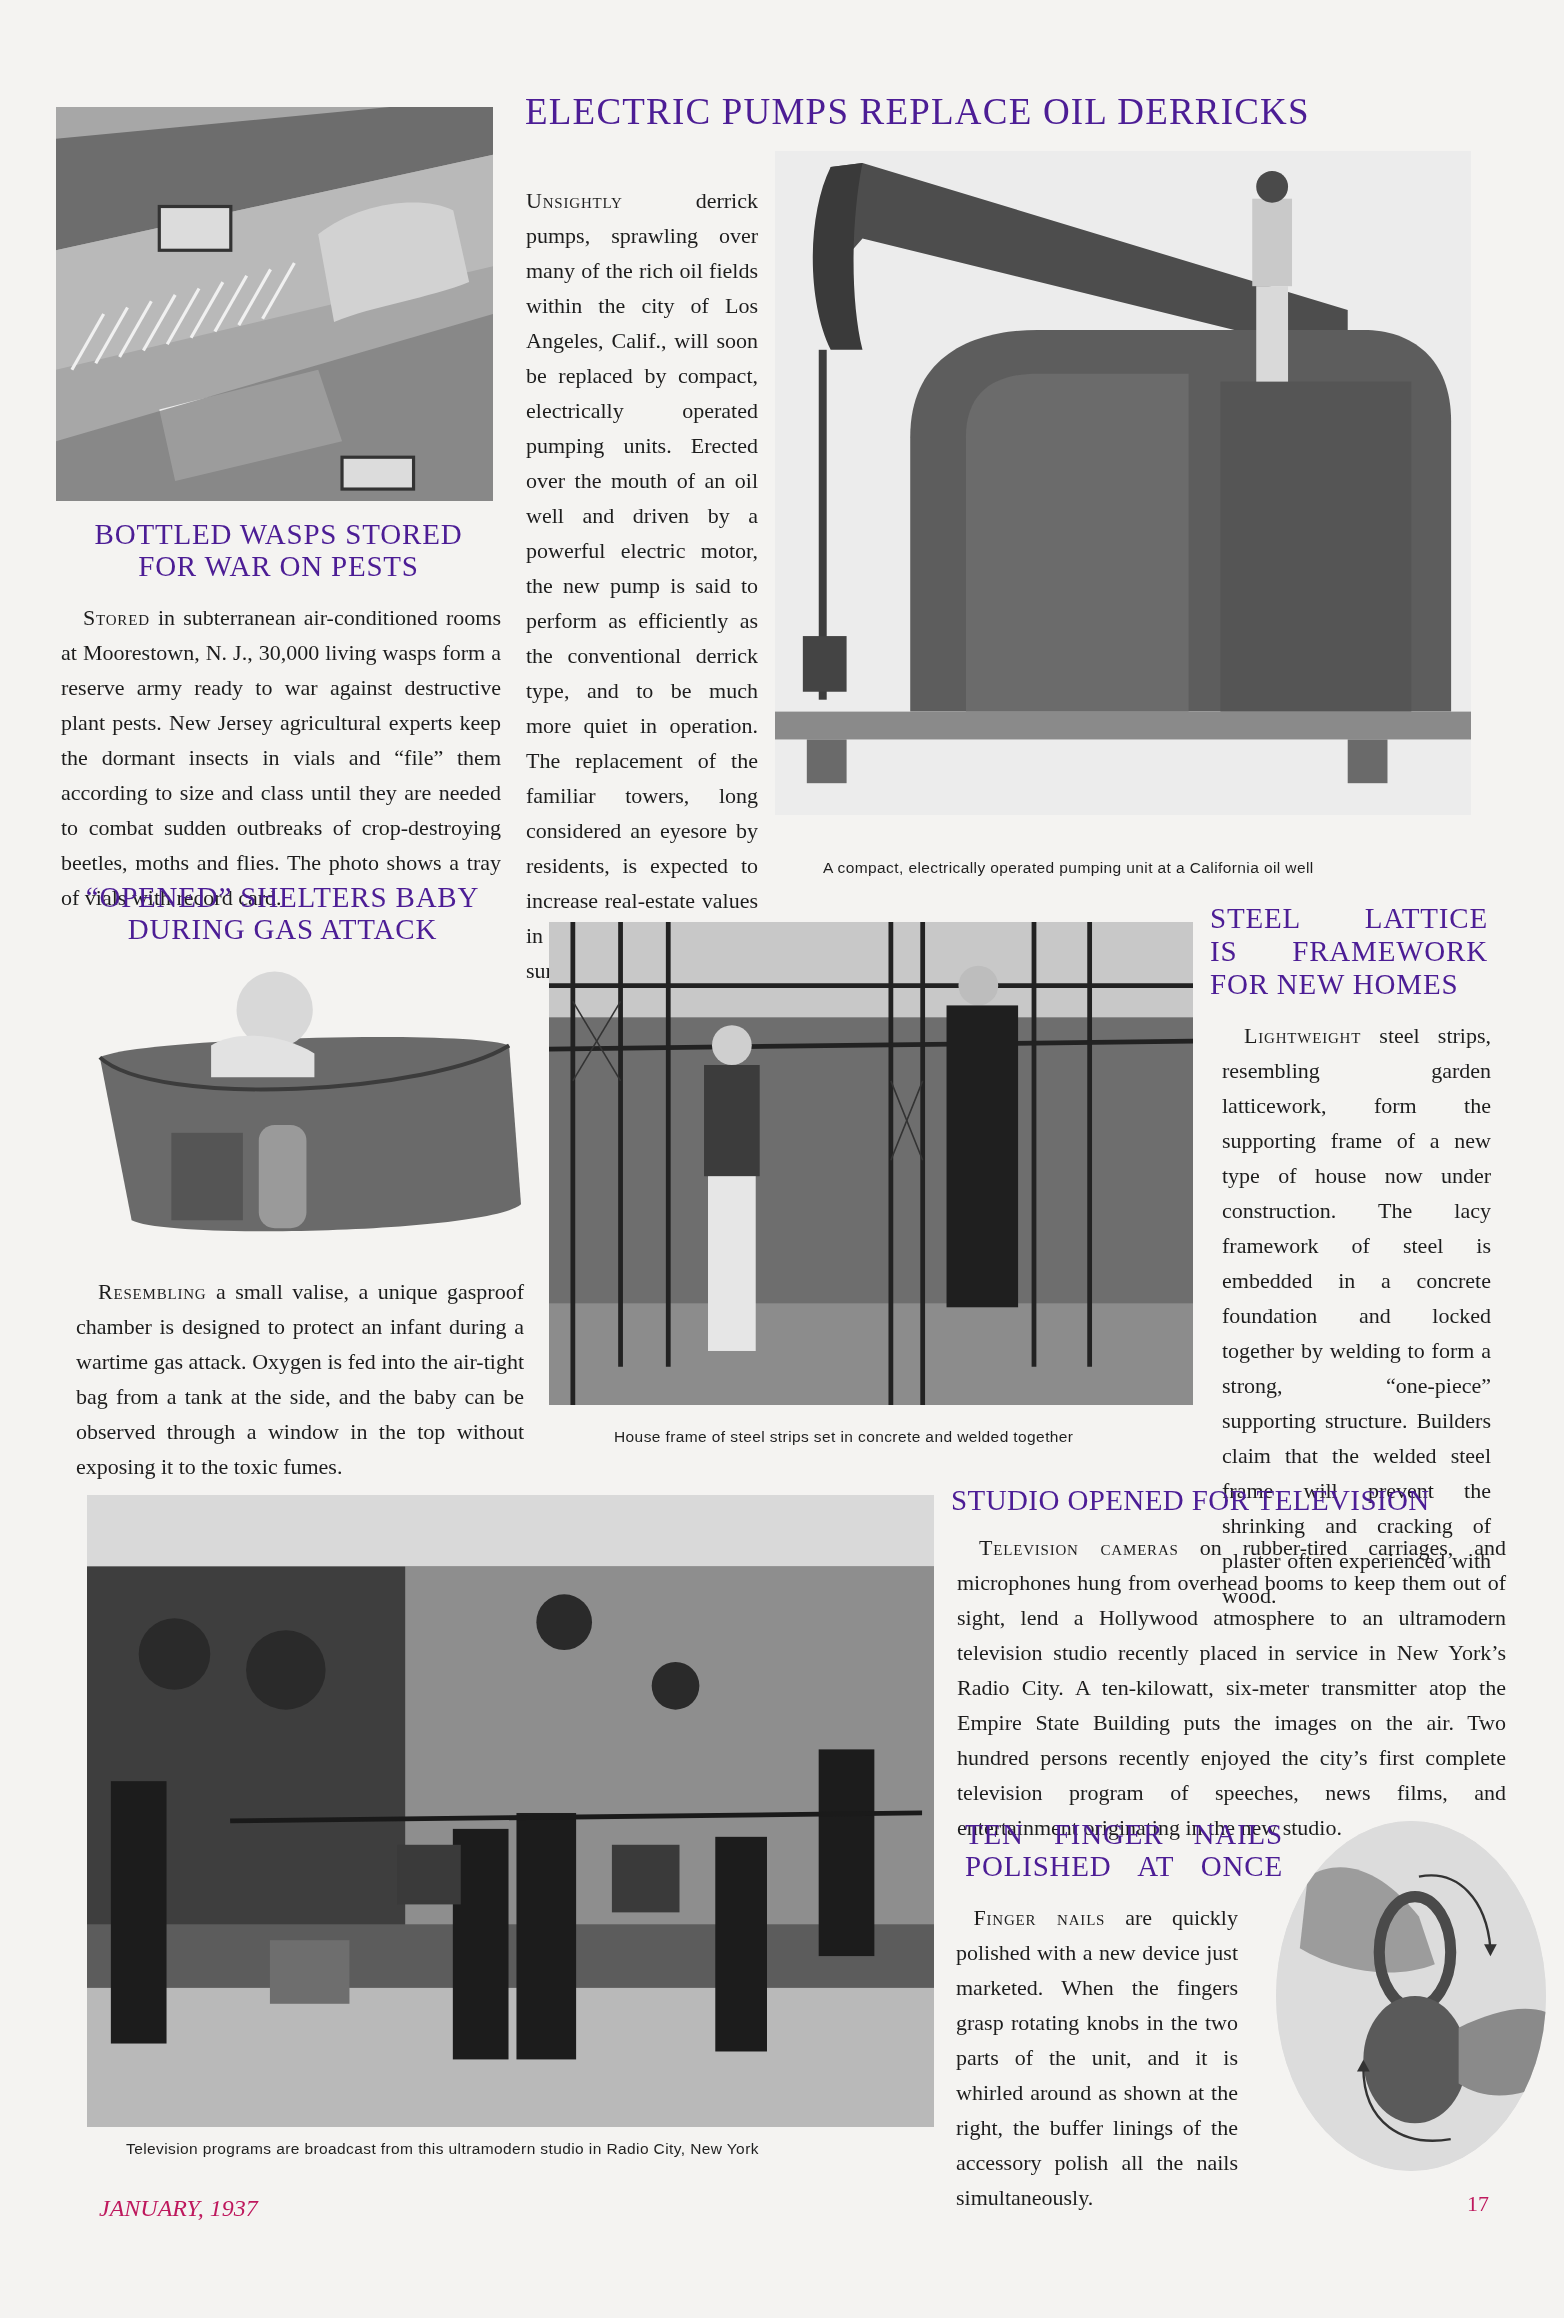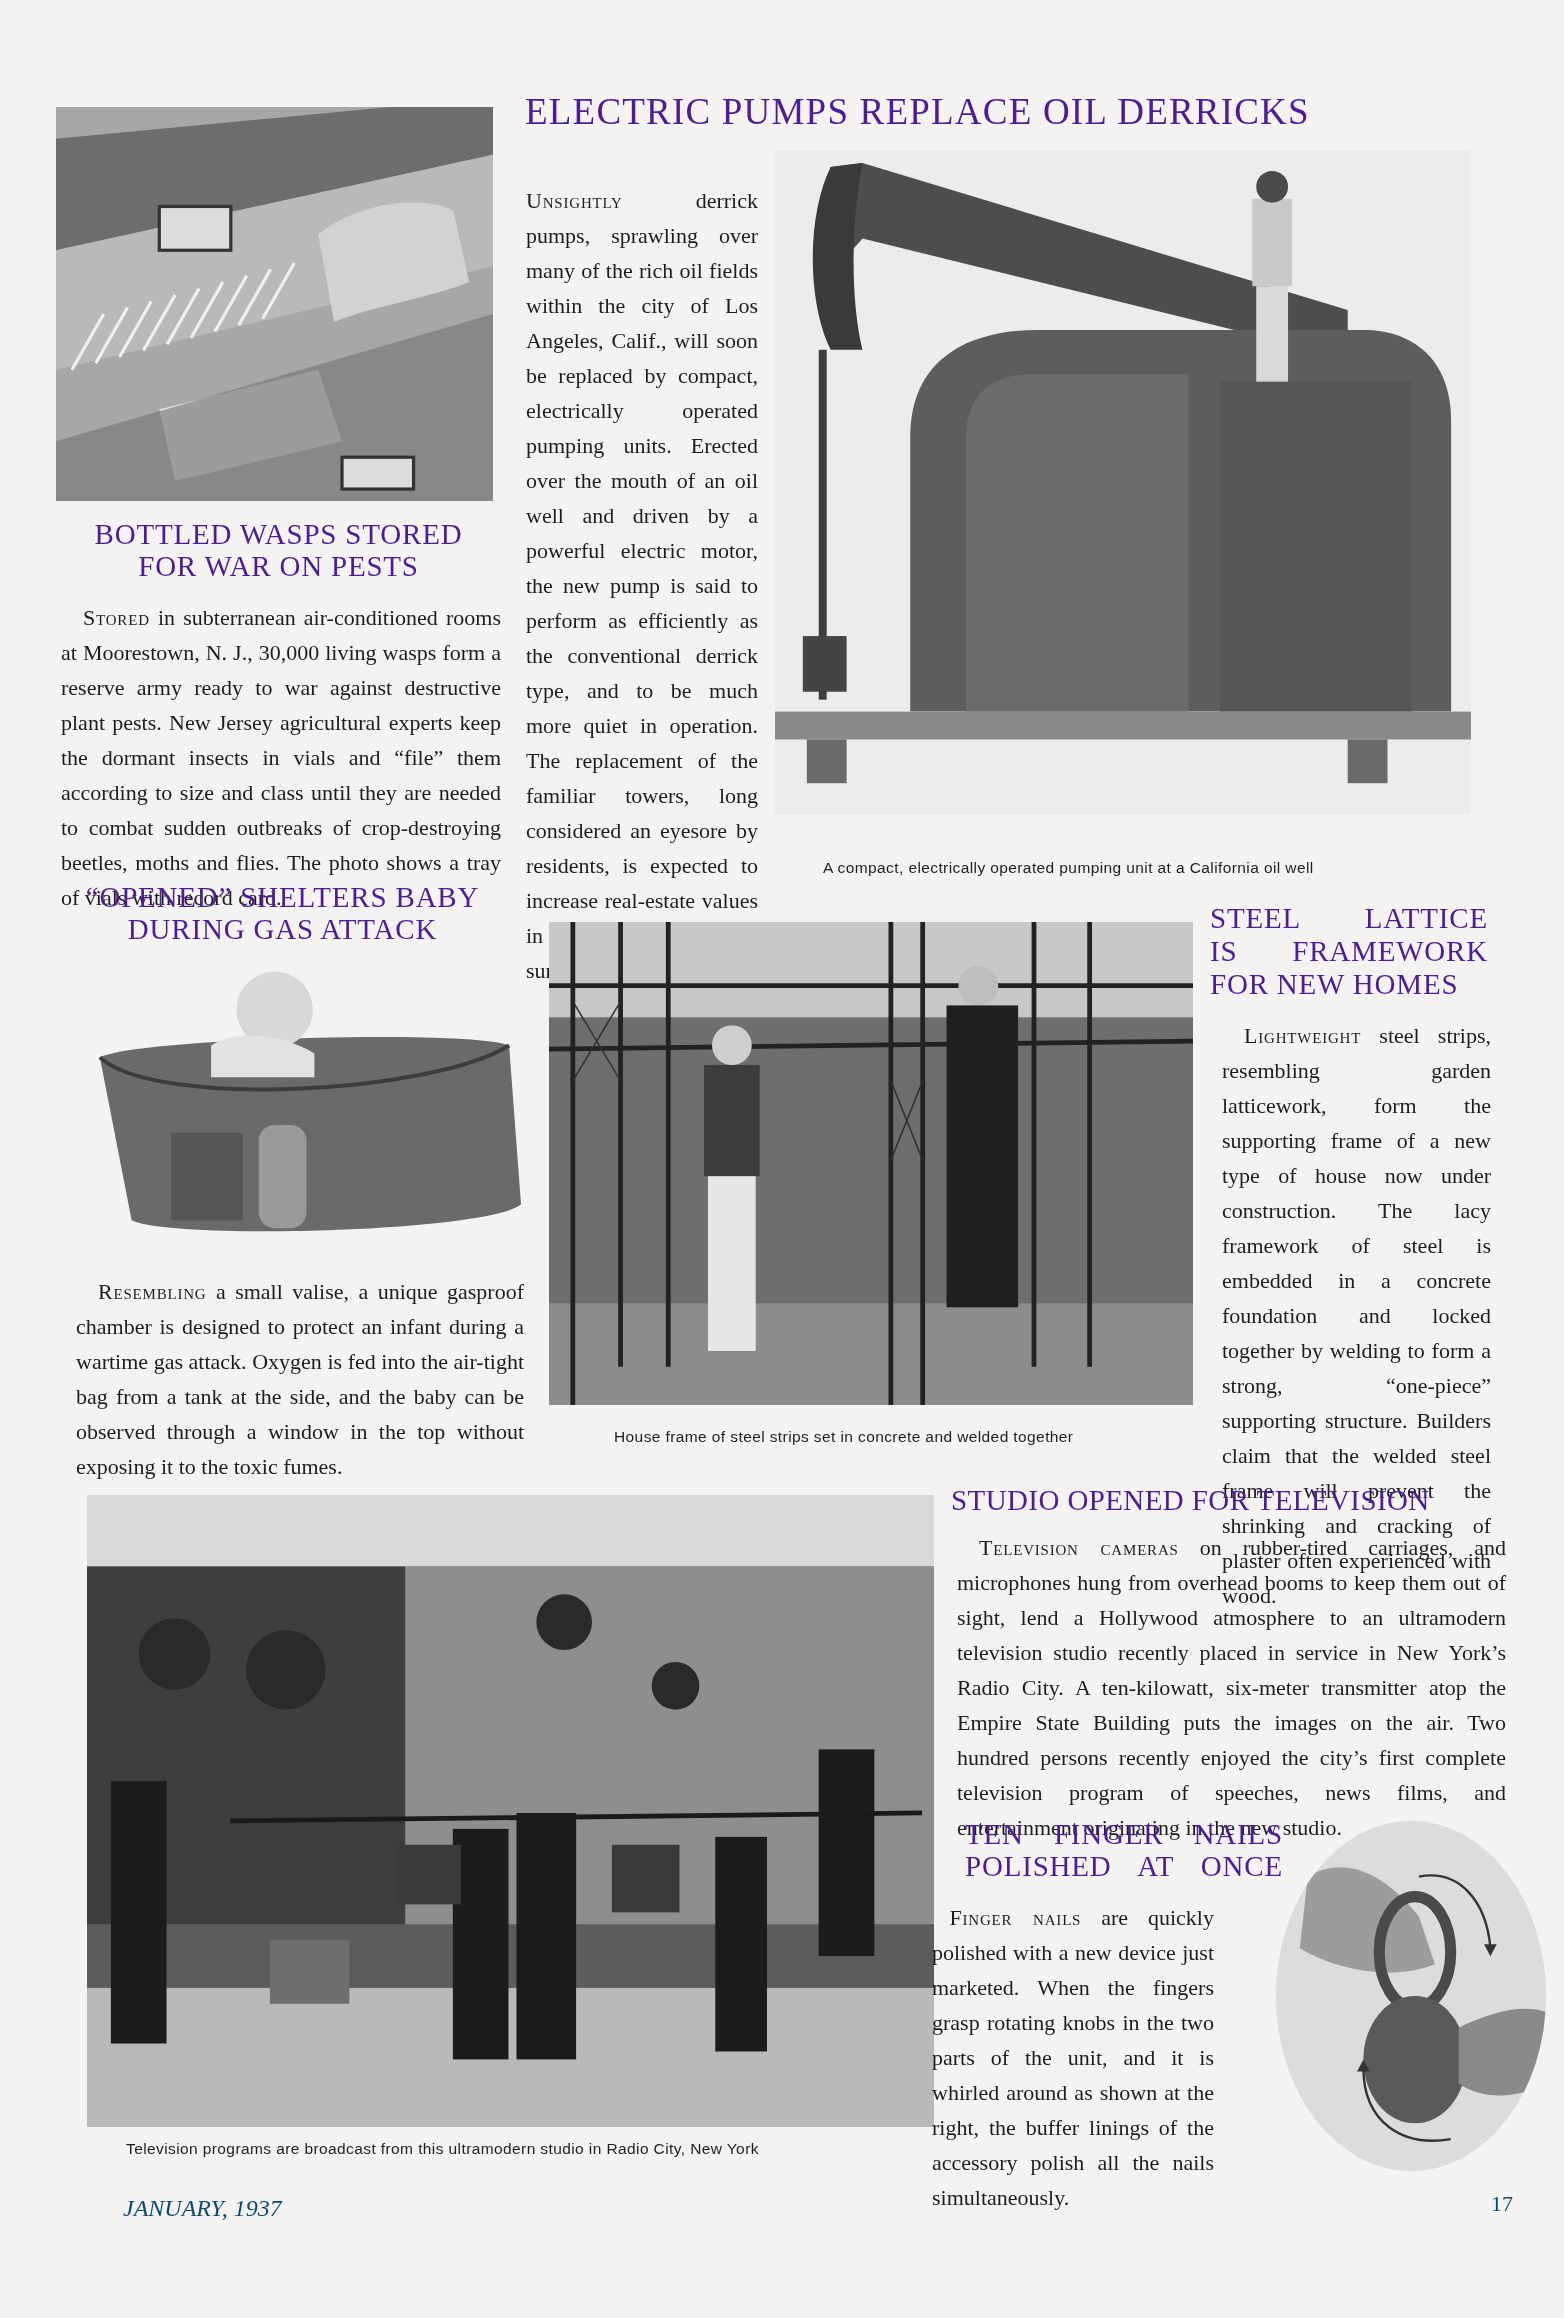--- a/index.html
+++ b/index.html
@@ -7,21 +7,21 @@
        font-family:"Liberation Serif","DejaVu Serif",serif;color:#1d1d1d;}
   .photo{position:absolute;overflow:hidden;background:#8a8a8a;}
   .photo svg{width:100%;height:100%;display:block;}
   .head{position:absolute;font-family:"Liberation Serif","DejaVu Serif",serif;font-weight:normal;
         color:#4c1d95;letter-spacing:0.8px;line-height:1.12;margin:0;}
   .body{position:absolute;font-size:22px;line-height:35px;text-align:justify;margin:0;
         hyphens:manual;}
   .sc{font-variant:small-caps;letter-spacing:0.8px;}
   .caption{position:absolute;font-family:"Liberation Sans","DejaVu Sans",sans-serif;font-size:15.5px;
            letter-spacing:0.4px;color:#1e1e1e;white-space:nowrap;}
-  .footer{position:absolute;font-size:24px;font-style:italic;color:#0c4a6e;margin-left:24px;}
+  .footer{position:absolute;font-size:24px;font-style:italic;color:#be185d;}
 </style>
 </head>
 <body>
 
 <div class="photo" style="left:56px;top:107px;width:437px;height:394px;background:#9b9b9b;">
   <svg viewBox="0 0 550 495" preserveAspectRatio="none">
     <rect width="550" height="495" fill="#a7a7a7"></rect>
     <polygon points="0,40 420,0 550,0 550,60 0,180" fill="#6d6d6d"></polygon>
     <polygon points="0,180 550,60 550,200 0,330" fill="#b9b9b9"></polygon>
     <g stroke="#f0f0f0" stroke-width="4">
@@ -170,21 +170,21 @@
 
 <h2 class="head" style="left:951px;top:1484px;font-size:29px;white-space:nowrap;letter-spacing:0.4px;">STUDIO OPENED FOR TELEVISION</h2>
 <p class="body" style="left:957px;top:1530px;width:549px;text-indent:22px;">
   <span class="sc">Television cameras</span><span> on rubber-tired carriages, and microphones hung from overhead booms to keep them out of sight, lend a Hollywood atmosphere to an ultramodern television studio recently placed in service in New York’s Radio City. A ten-kilowatt, six-meter transmitter atop the Empire State Building puts the images on the air. Two hundred persons recently enjoyed the city’s first complete television program of speeches, news films, and entertainment originating in the new studio.</span>
 </p>
 
 <h2 class="head" style="left:965px;top:1818px;width:318px;font-size:29px;">
   <span style="display:block;text-align:justify;text-align-last:justify;">TEN FINGER NAILS</span>
   <span style="display:block;text-align:justify;text-align-last:justify;">POLISHED AT ONCE</span>
 </h2>
-<p class="body" style="left:932px;top:1900px;width:282px;text-indent:17.5px;">
+<p class="body" style="left:956px;top:1900px;width:282px;text-indent:17.5px;">
   <span class="sc">Finger nails</span><span> are quickly polished with a new device just marketed. When the fingers grasp rotating knobs in the two parts of the unit, and it is whirled around as shown at the right, the buffer linings of the accessory polish all the nails simultaneously.</span>
 </p>
 <div class="photo" style="left:1276px;top:1821px;width:270px;height:350px;border-radius:50%;background:#dedede;">
   <svg viewBox="0 0 340 440" preserveAspectRatio="none">
     <ellipse cx="170" cy="220" rx="170" ry="220" fill="#dcdcdc"></ellipse>
     <path d="M40,70 C90,40 140,70 180,120 L200,180 C150,200 80,190 30,160 Z" fill="#9c9c9c"></path>
     <ellipse cx="175" cy="165" rx="45" ry="70" fill="none" stroke="#4a4a4a" stroke-width="14"></ellipse>
     <ellipse cx="175" cy="300" rx="65" ry="80" fill="#5a5a5a"></ellipse>
     <path d="M230,260 C270,240 310,230 340,240 L340,330 C300,350 260,350 230,330 Z" fill="#8a8a8a"></path>
     <path d="M180,70 C230,60 265,100 270,160" fill="none" stroke="#333" stroke-width="3"></path>

